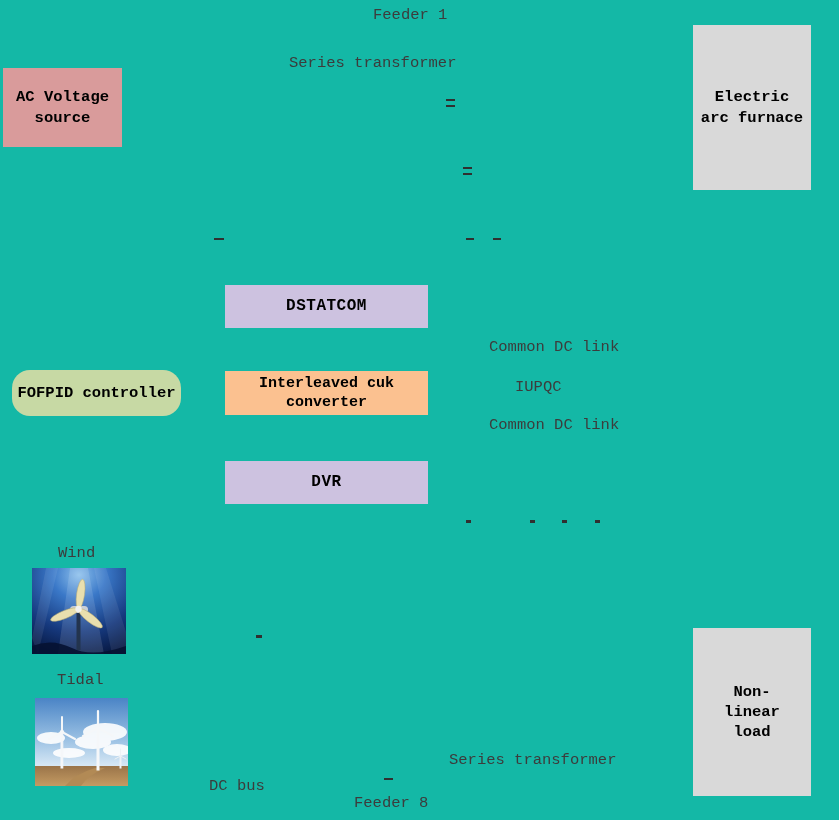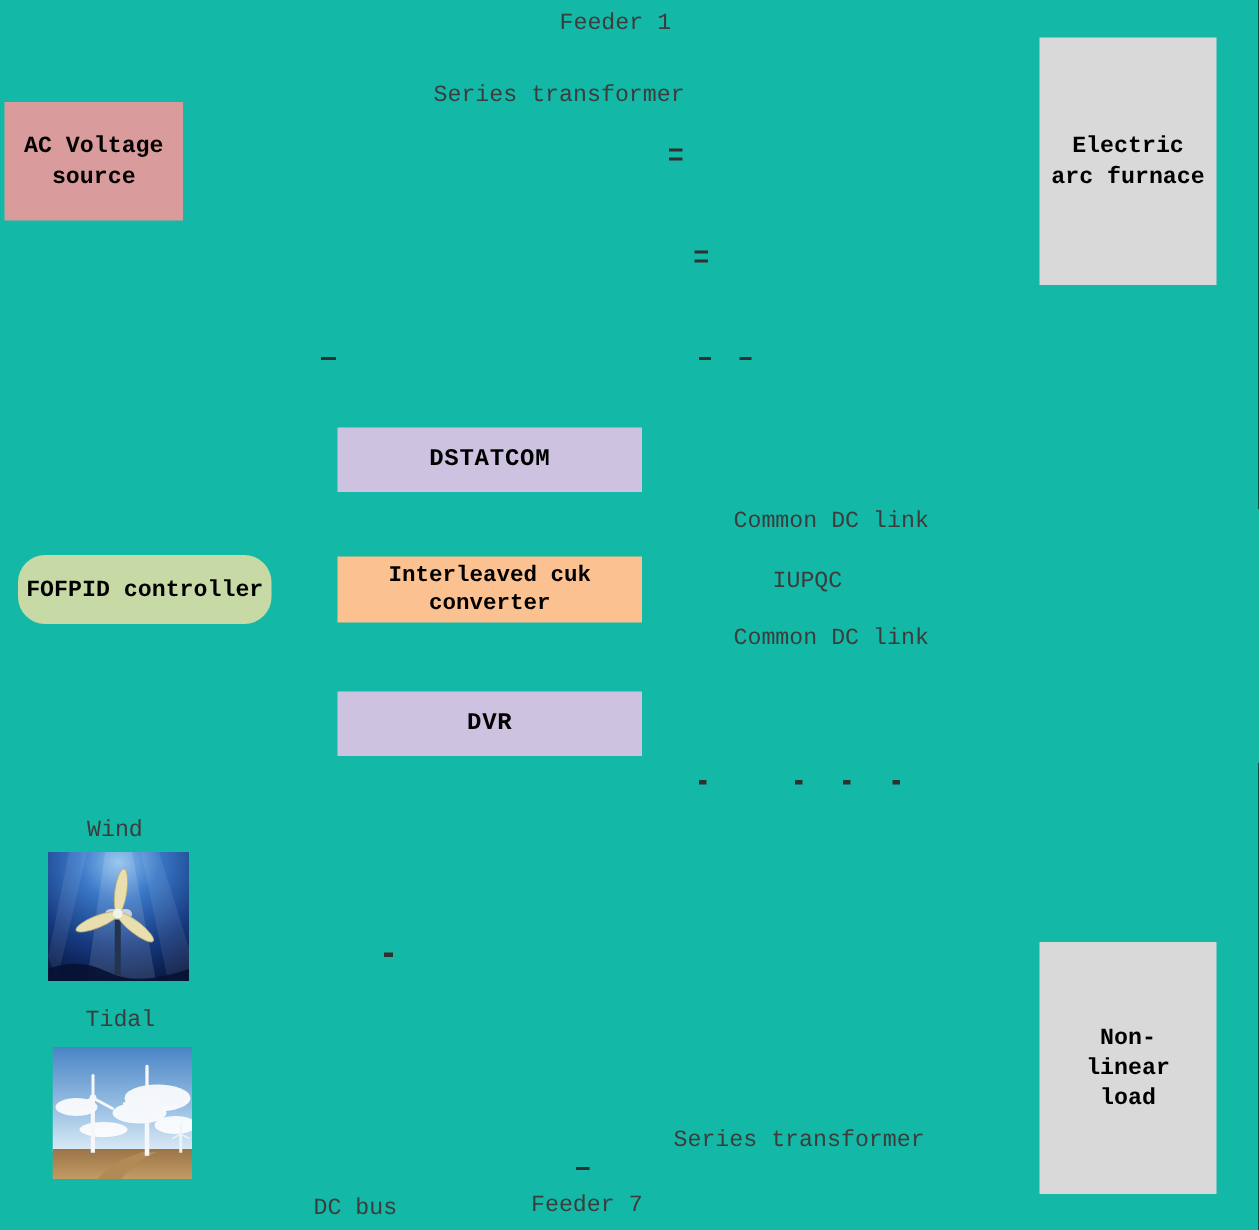--- a/index.html
+++ b/index.html
@@ -40,21 +40,21 @@
 
   
   #l-feeder1{left:373px;top:6px;}
   #l-st-top{left:289px;top:54px;}
   #l-cdl1{left:489px;top:338px;}
   #l-iupqc{left:494px;top:378px;margin-left:21px;}
   #l-cdl2{left:489px;top:416px;}
   #l-tidal{left:58px;top:544px;}
   #l-wind{left:57px;top:671px;}
   #l-st-bottom{left:449px;top:751px;}
-  #l-dcbus{left:209px;top:796px;}
+  #l-dcbus{left:209px;top:777px;}
   #l-feeder2{left:354px;top:794px;}
 
   
   #m1{left:446px;top:99px;}
   #m2{left:463px;top:167px;}
   #m3{left:214px;top:238px;width:10px;height:2px;}
   #m4{left:466px;top:238px;width:8px;height:2px;}
   #m5{left:493px;top:238px;width:8px;height:2px;}
   #m6{left:466px;top:520px;width:5px;height:3px;}
   #m7{left:530px;top:520px;width:5px;height:3px;}
@@ -73,21 +73,21 @@
 
   <div class="faint" id="l-feeder1">Feeder 1</div>
   <div class="faint" id="l-st-top">Series transformer</div>
   <div class="faint" id="l-cdl1">Common DC link</div>
   <div class="faint" id="l-iupqc">IUPQC</div>
   <div class="faint" id="l-cdl2">Common DC link</div>
   <div class="faint" id="l-tidal">Wind</div>
   <div class="faint" id="l-wind">Tidal</div>
   <div class="faint" id="l-st-bottom">Series transformer</div>
   <div class="faint" id="l-dcbus">DC bus</div>
-  <div class="faint" id="l-feeder2">Feeder 7</div>
+  <div class="faint" id="l-feeder2">Feeder 8</div>
 
   <div class="block" id="b-ac" style="background: rgb(217, 155, 155);">AC Voltage source</div>
   <div class="block" id="b-eaf" style="background: rgb(217, 217, 217);">Electric arc furnace</div>
   <div class="block" id="b-dstatcom" style="background: rgb(205, 194, 224);">DSTATCOM</div>
   <div class="block" id="b-fofpid" style="background: rgb(199, 217, 164);">FOFPID controller</div>
   <div class="block" id="b-dvr" style="background: rgb(205, 194, 224);">DVR</div>
   <div class="block" id="b-cuk" style="background: rgb(251, 193, 144);">Interleaved cuk converter</div>
   <div class="block" id="b-nll" style="background: rgb(217, 217, 217);">Non-linear load</div>
 
   <div class="markeq" id="m1"></div>

